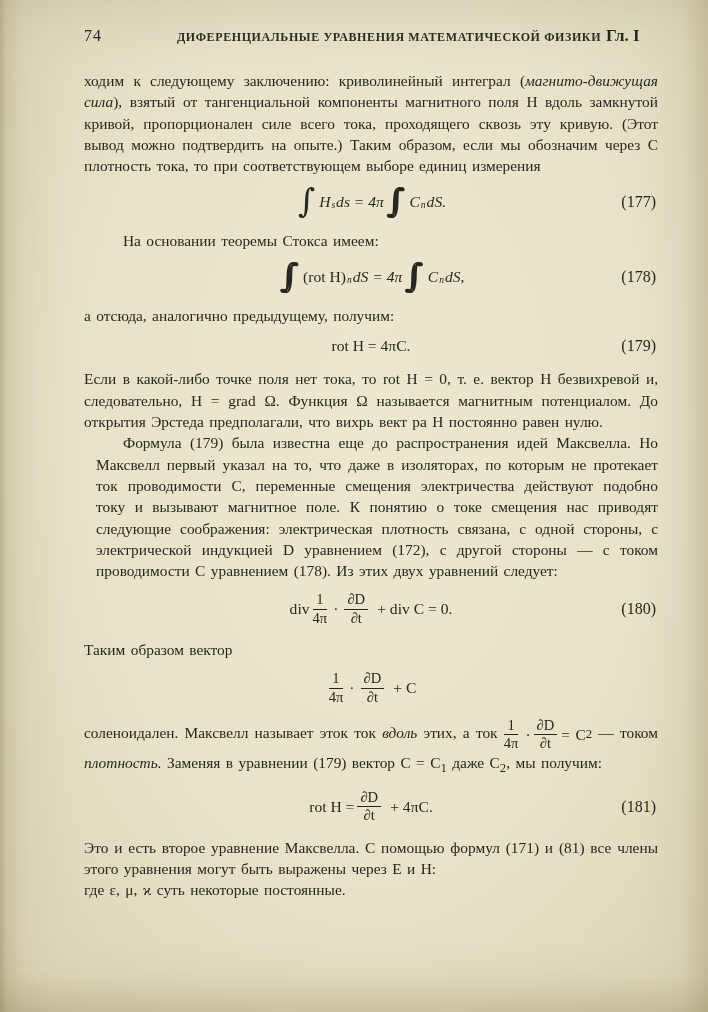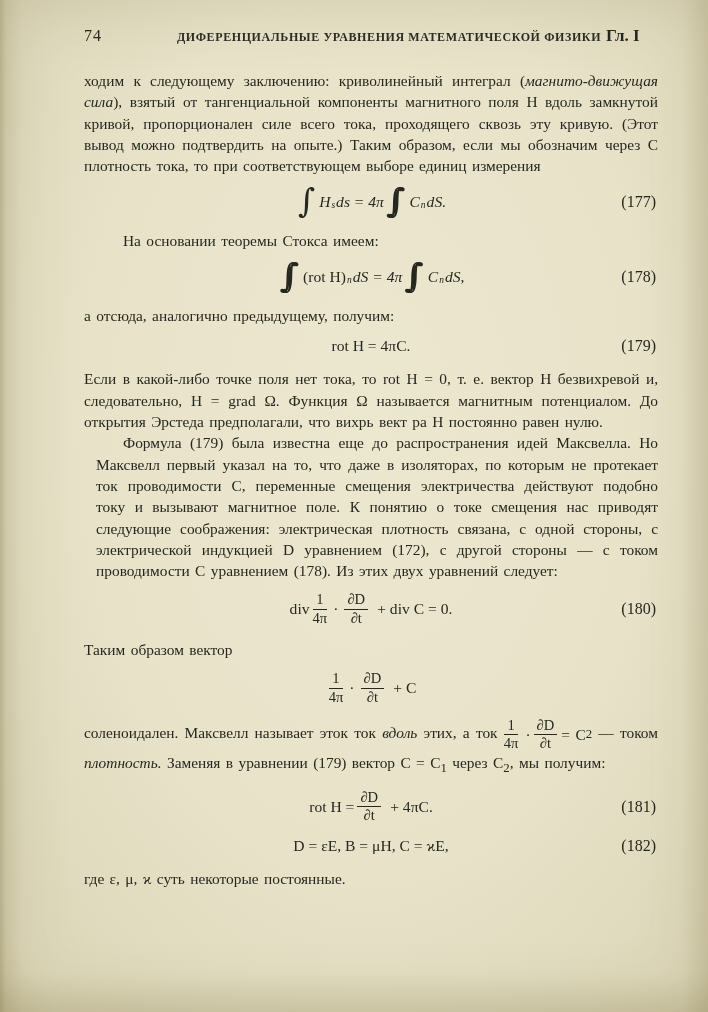--- a/index.html
+++ b/index.html
@@ -160,36 +160,33 @@
           <span class="fr-num">1</span>
           <span class="fr-den">4π</span>
         </span>
         <span class="dot">·</span>
         <span class="frac p7frac">
           <span class="fr-num">∂D</span>
           <span class="fr-den">∂t</span>
         </span>
         <span>= C</span>
         <sub>2</sub>
-      </span><span> — током </span><span class="it">плотность.</span><span> Заменяя в уравнении (179) вектор C = C</span><sub>1</sub><span> через C</span><sub>2</sub><span>, мы получим:</span></div>
+      </span><span> — током </span><span class="it">плотность.</span><span> Заменяя в уравнении (179) вектор C = C</span><sub>1</sub><span> даже C</span><sub>2</sub><span>, мы получим:</span></div>
 
   <div class="formula">
     <span class="fm frm">
       <span>rot H =</span>
       <span class="frac">
           <span class="fr-num">∂D</span>
           <span class="fr-den">∂t</span>
         </span>
       <span class="gap6"></span>
       <span>+ 4πC.</span>
     </span>
     <span class="fnum">(181)</span>
   </div>
 
+  <div class="para">Это и есть второе уравнение Максвелла. С помощью формул (171) и (81) все члены этого уравнения могут быть выражены через E и H:</div>
 
-  <div class="formula">
-    <span class="fm frm">D = εE,  B = μH,  C = ϰE,</span>
-    <span class="fnum">(182)</span>
-  </div>
 
   <div class="para">где ε, μ, ϰ суть некоторые постоянные.</div>
 
 </div>
 
 </body></html>

